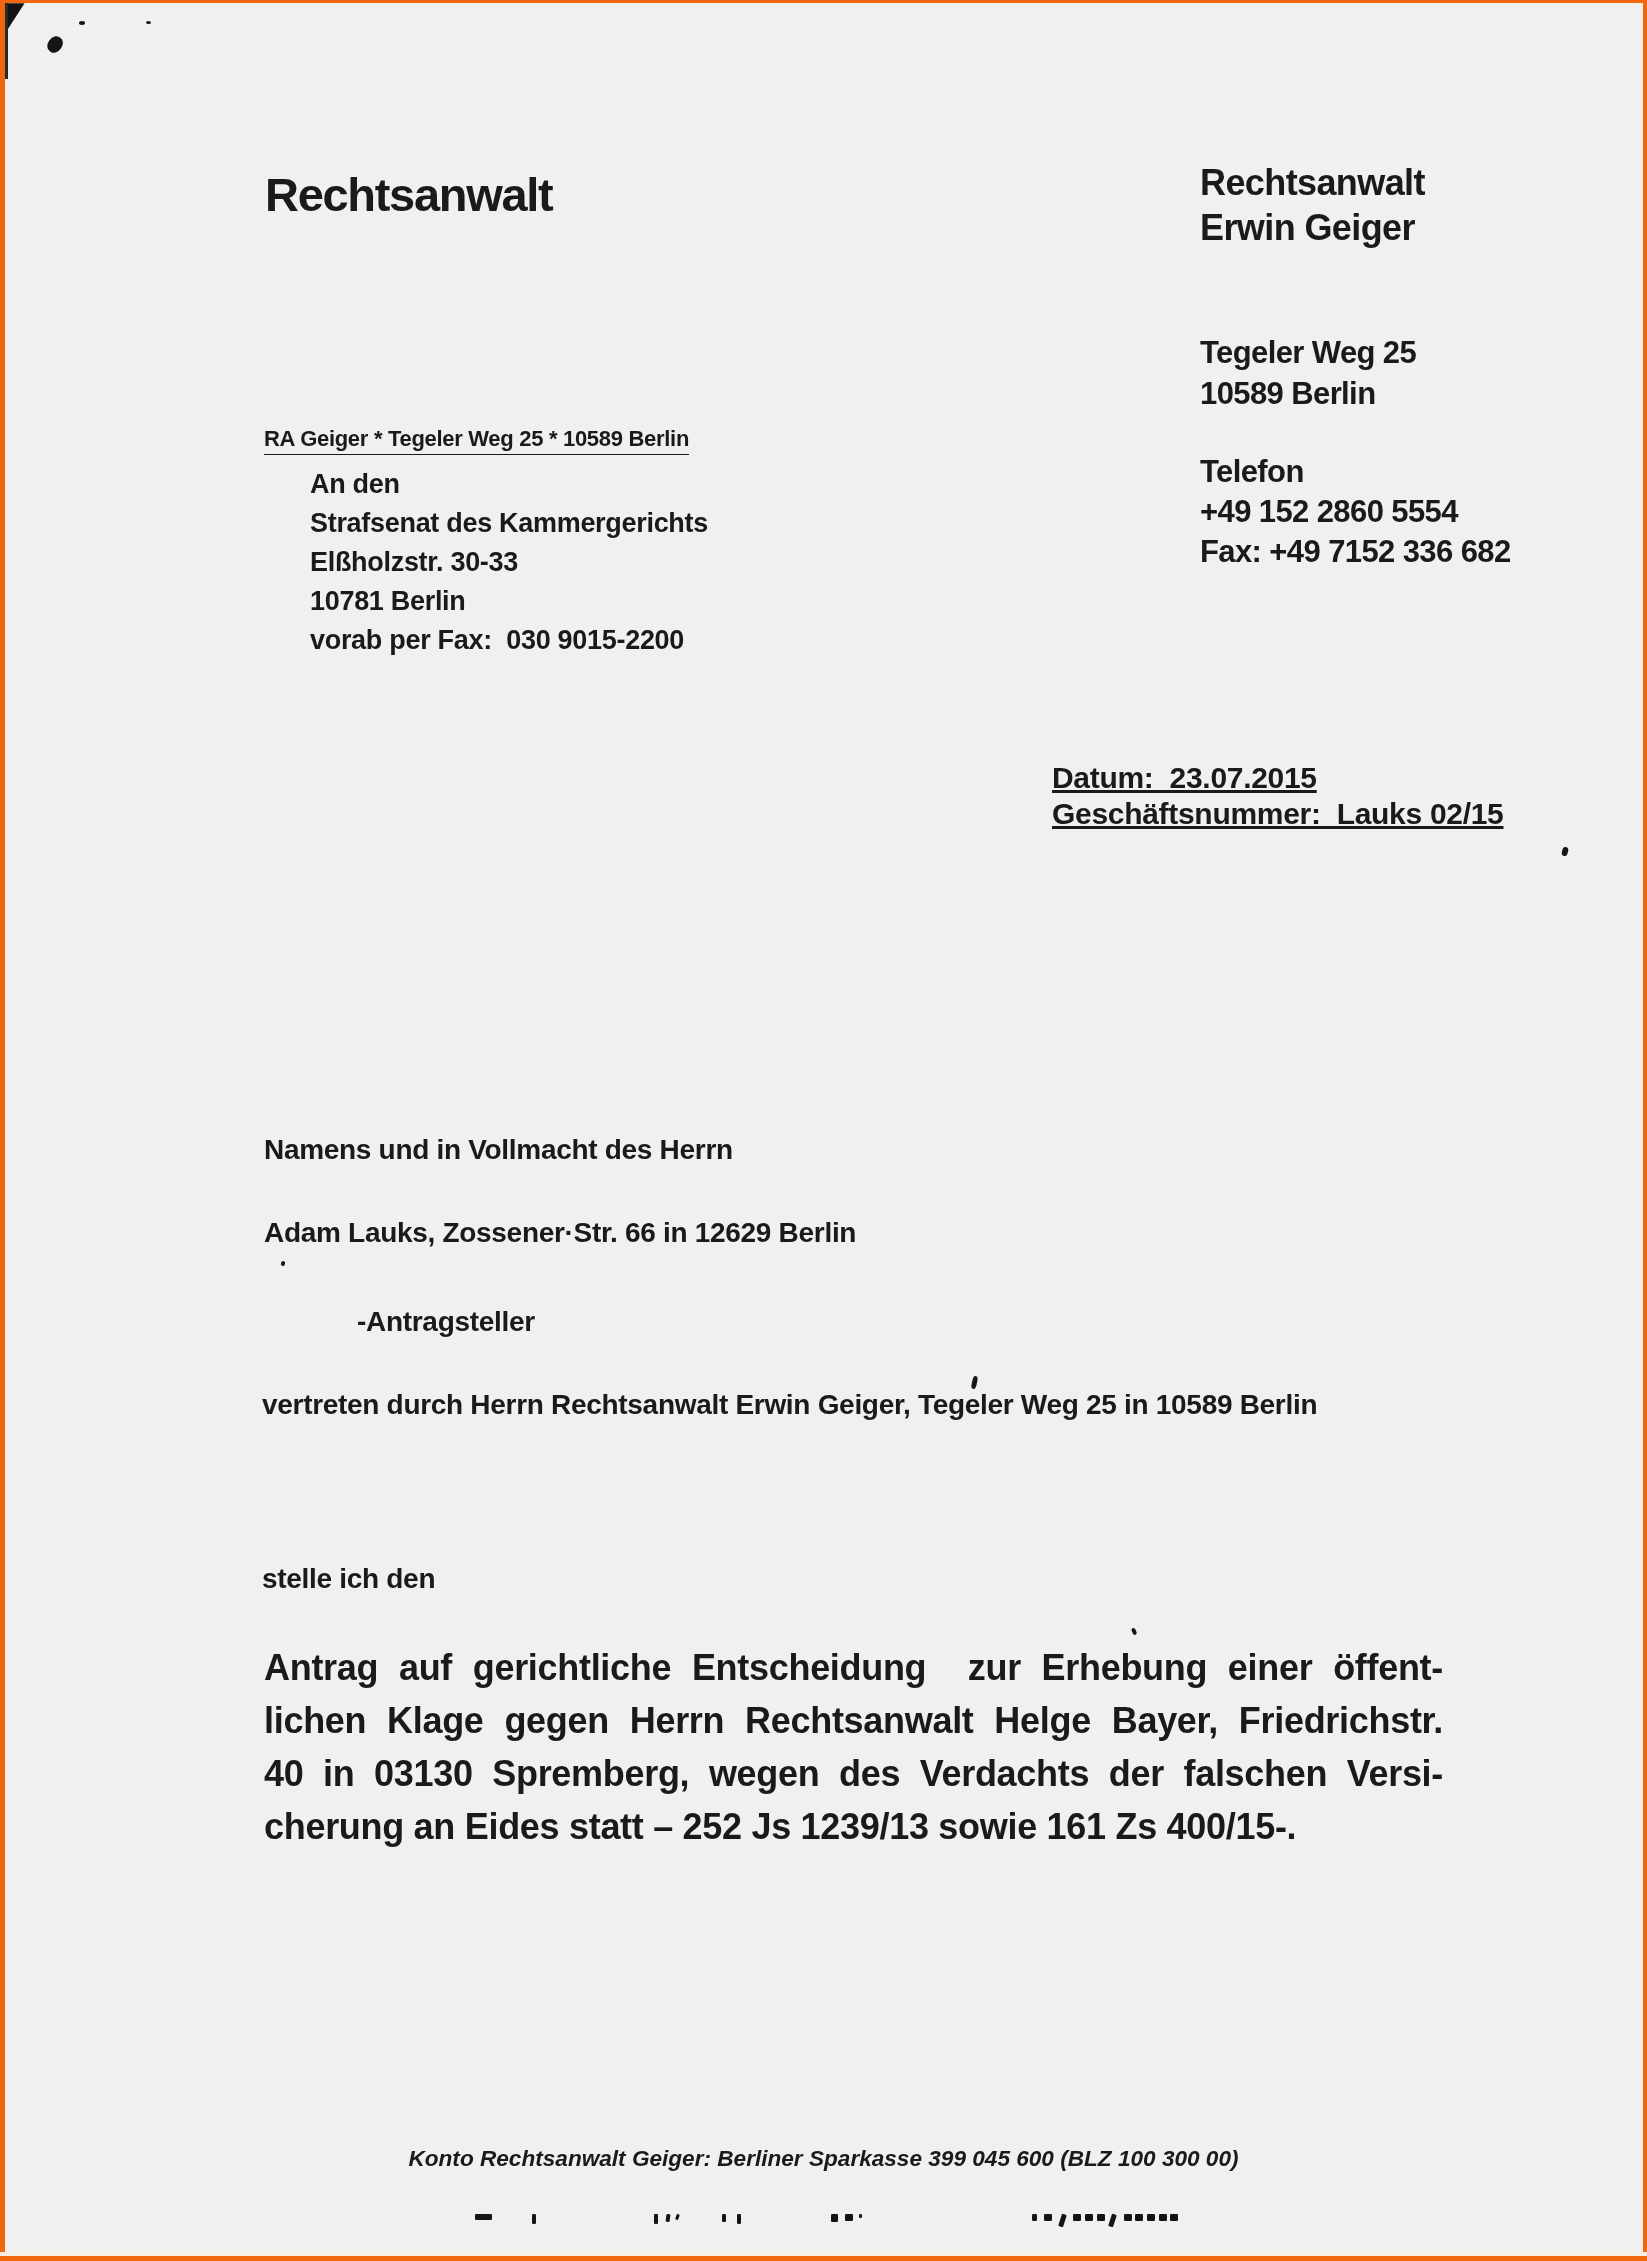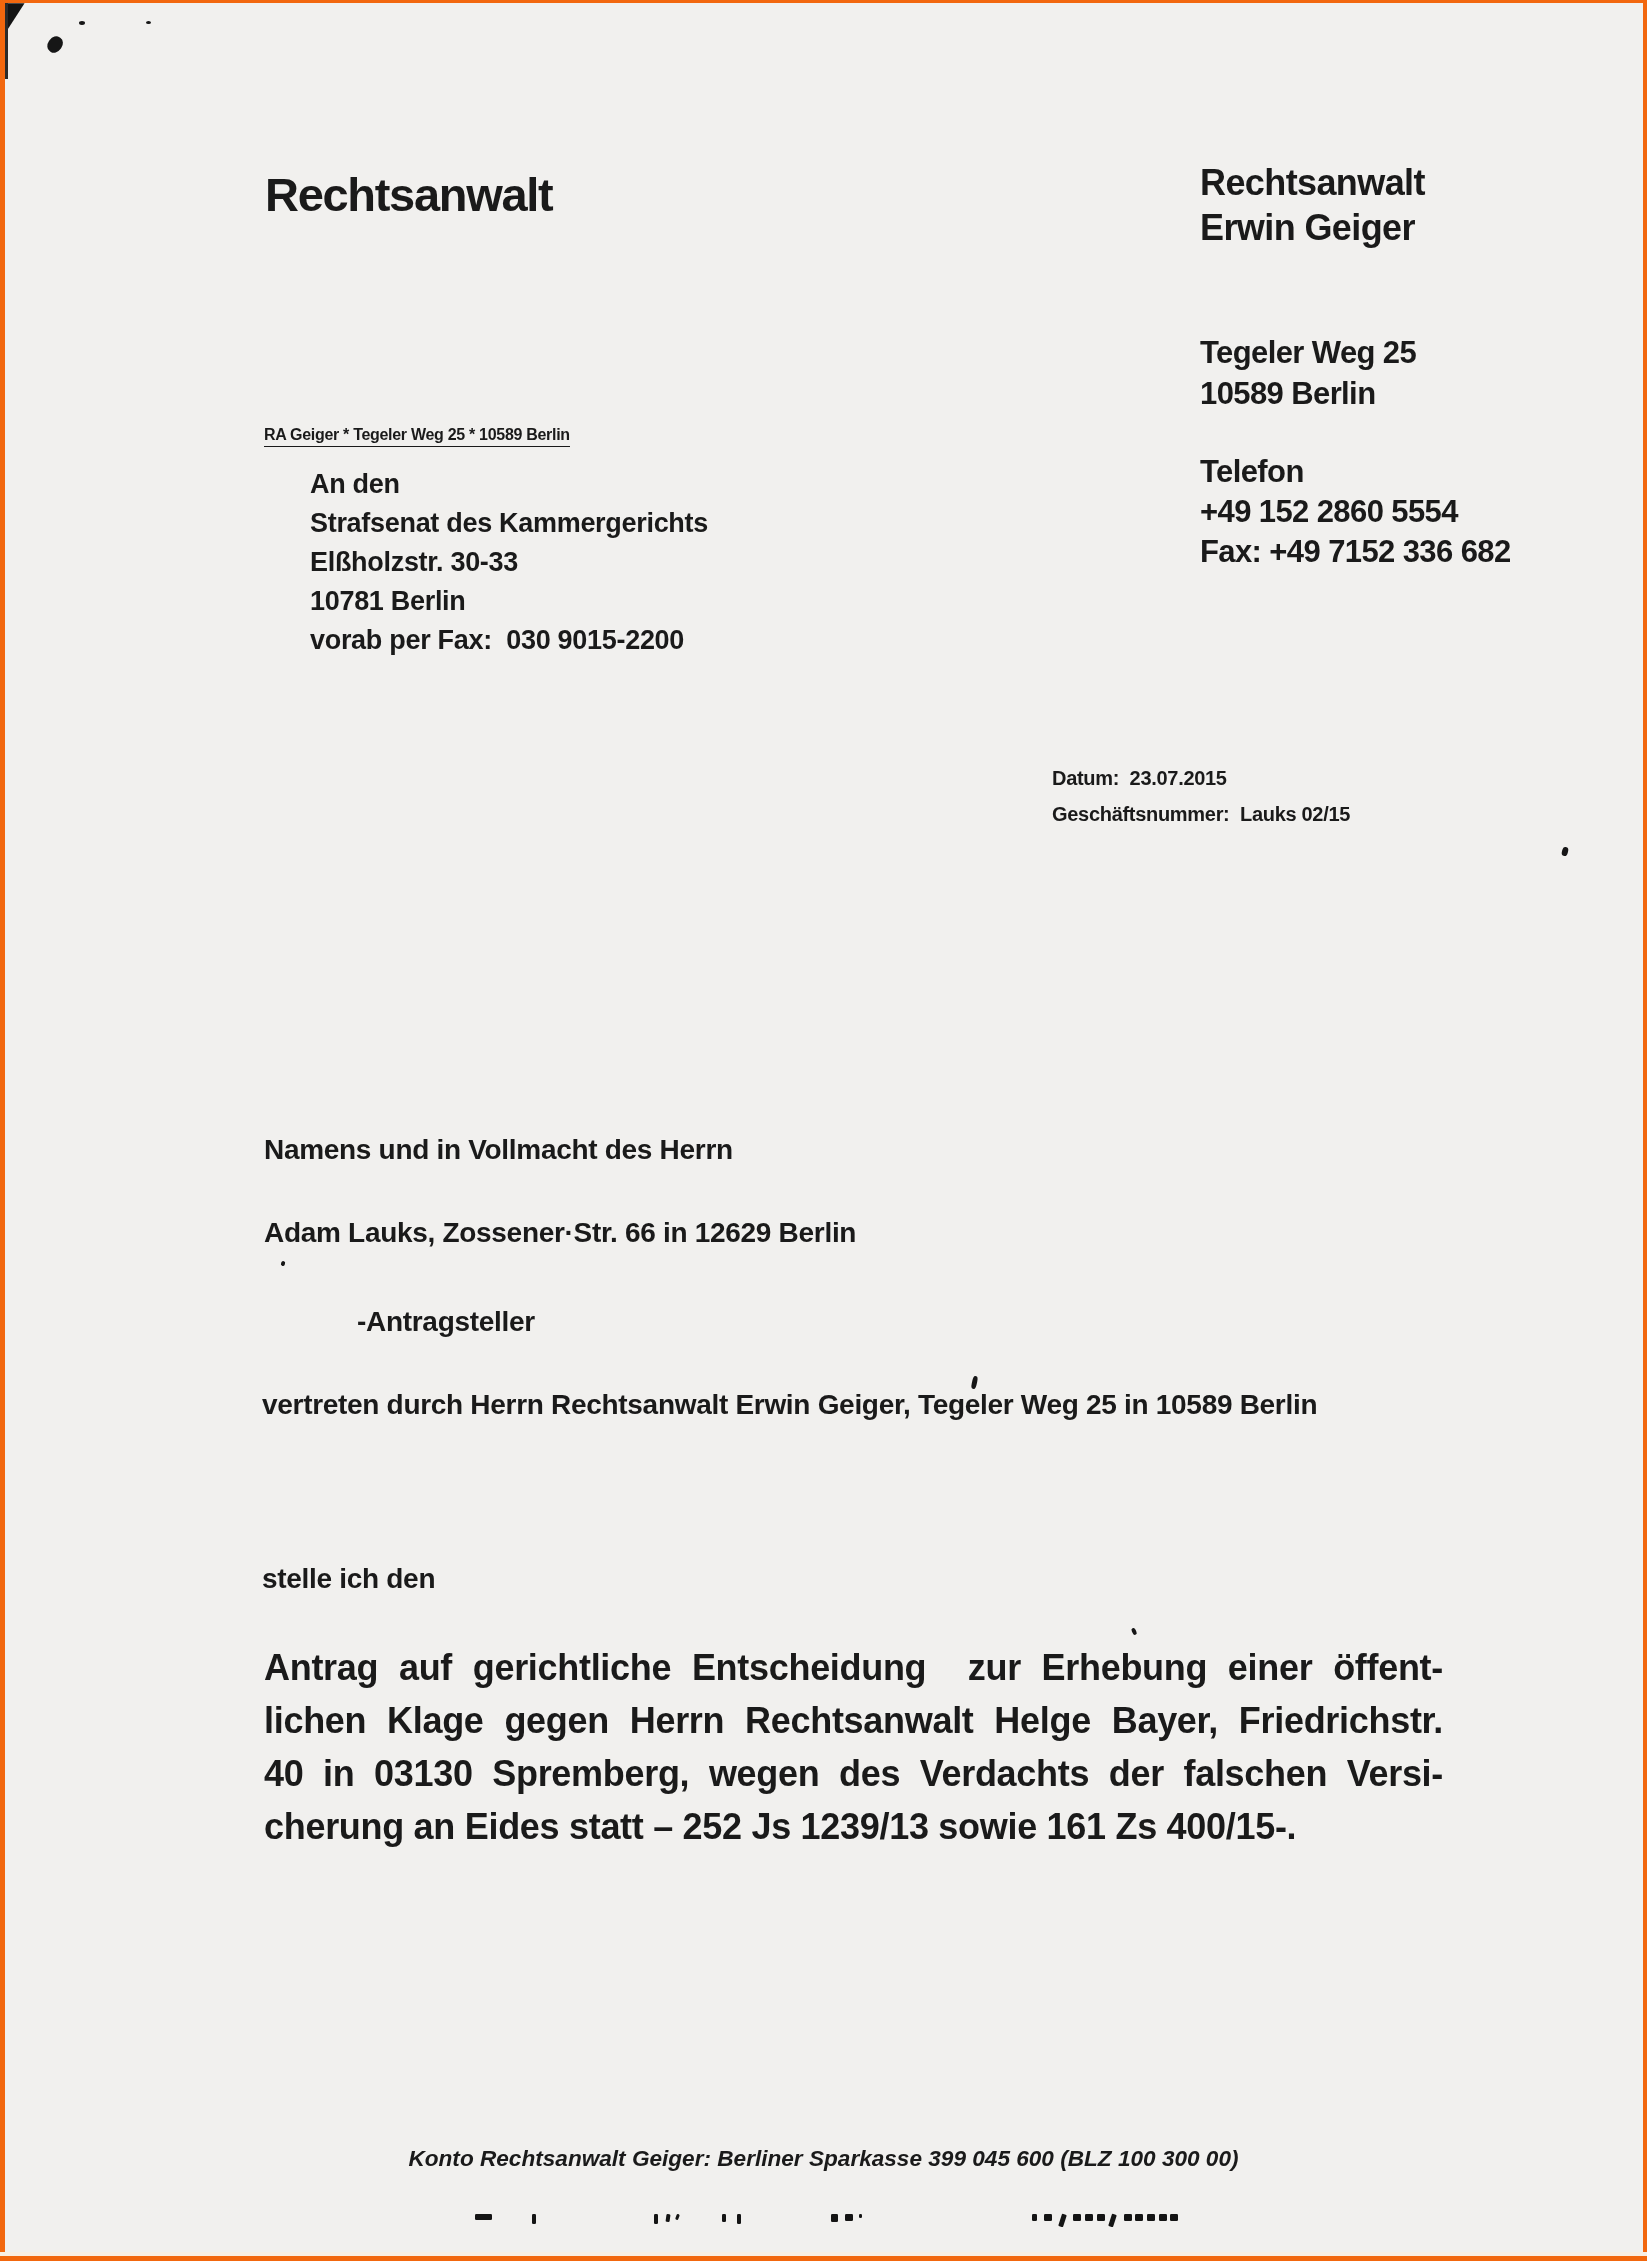--- a/index.html
+++ b/index.html
@@ -20,25 +20,25 @@
   .b-right{left:1643px;top:0;width:3.9px;height:2261px;}
   .b-cream{left:0;top:2252px;width:1647px;height:5.2px;}
   .b-bottom{left:0;top:2256px;width:1647px;height:5.2px;}
 
   
   .left-title{left:265px;top:167px;font-size:47px;font-weight:600;letter-spacing:-1.3px;}
   .right-title{left:1200px;top:160px;font-size:36px;font-weight:600;letter-spacing:-0.6px;line-height:45px;}
   .right-address{left:1200px;top:332px;font-size:31px;font-weight:600;letter-spacing:-0.6px;line-height:41px;}
   .right-phone{left:1200px;top:452px;font-size:31px;font-weight:600;letter-spacing:-0.6px;line-height:40px;}
 
-  .sender-line{left:264px;top:426px;font-size:16px;font-weight:700;letter-spacing:-0.3px;
+  .sender-line{left:264px;top:426px;font-size:22px;font-weight:700;letter-spacing:-0.3px;
     border-bottom:1.9px solid #1a1a1a;padding-bottom:1.9px;}
   .recipient{left:264px;top:465px;font-size:27px;font-weight:700;letter-spacing:-0.3px;line-height:39px;margin-left:46px;}
 
-  .meta{left:1052px;top:760px;font-size:20px;font-weight:600;letter-spacing:-0.3px;line-height:36px;}
+  .meta{left:1052px;top:760px;font-size:30px;font-weight:600;letter-spacing:-0.3px;line-height:36px;text-decoration:underline;}
 
   .body-line{font-size:28px;font-weight:600;letter-spacing:-0.3px;}
   .l-namens{left:264px;top:1134px;}
   .l-adam{left:264px;top:1217px;}
   .l-antrag{left:357px;top:1306px;}
   .l-vertreten{left:262px;top:1389px;}
   .l-stelle{left:262px;top:1563px;}
 
   .bold-para{left:264px;top:1641px;width:1179px;font-size:36px;font-weight:700;
     letter-spacing:-0.3px;line-height:53px;}

